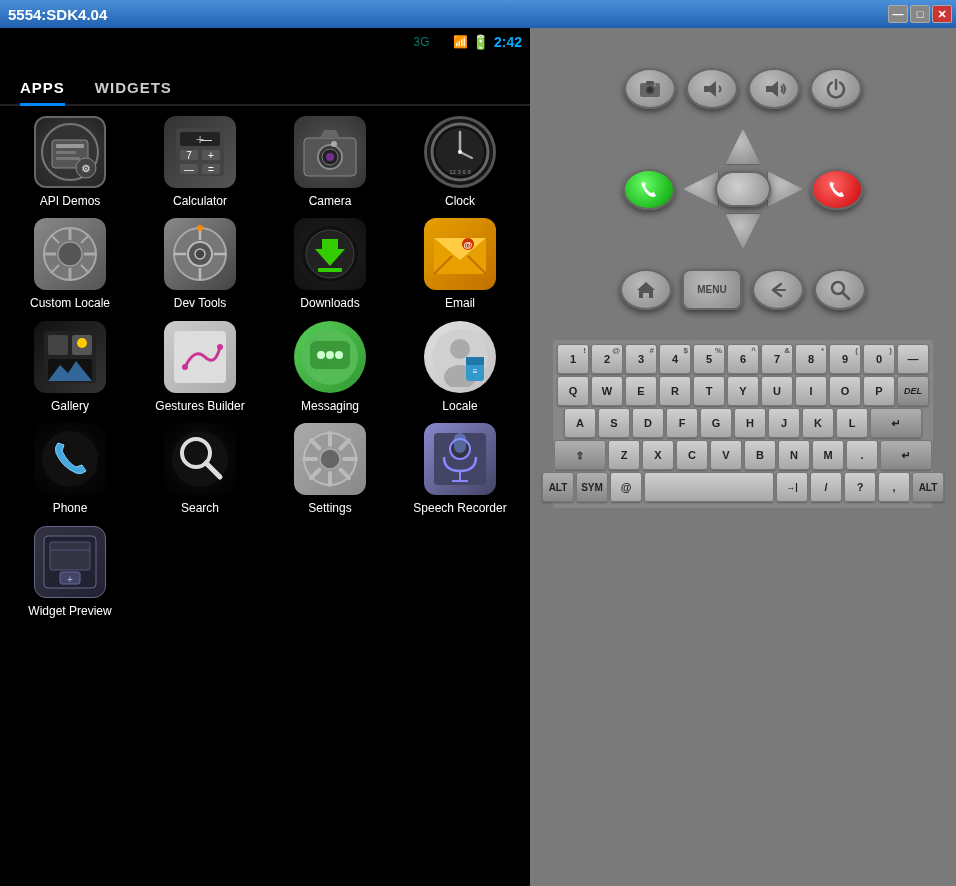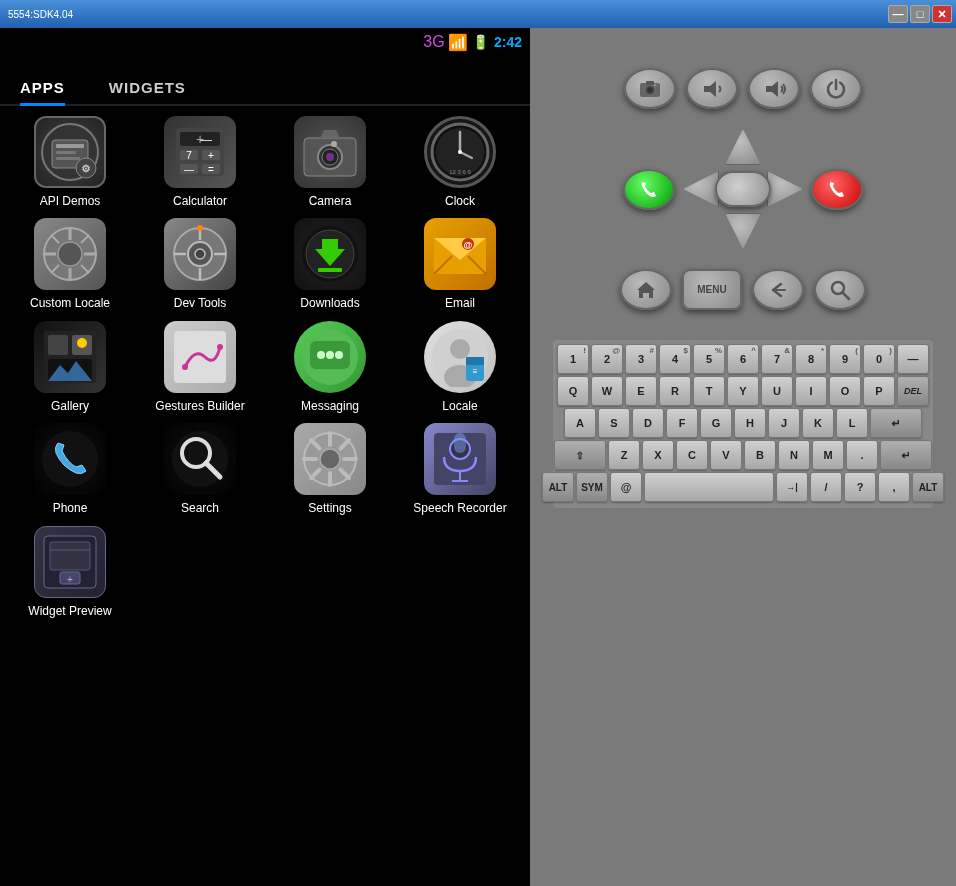--- a/index.html
+++ b/index.html
@@ -19,22 +19,22 @@
       background: linear-gradient(to bottom, #4a90d9, #2060b0);
       display: flex;
       align-items: center;
       justify-content: space-between;
       padding: 0 4px;
       position: absolute;
       top: 0; left: 0;
     }
     #titlebar-title {
       color: white;
-      font-size: 10px;
-      font-weight: normal;
+      font-size: 15px;
+      font-weight: bold;
       padding-left: 4px;
     }
     #titlebar-controls {
       display: flex;
       gap: 2px;
     }
     .title-btn {
       width: 20px; height: 18px;
       border: 1px solid #aaa;
       border-radius: 2px;
@@ -77,37 +77,38 @@
       justify-content: flex-end;
       padding-right: 8px;
       gap: 4px;
     }
     #status-bar .status-text {
       color: #00aaff;
       font-size: 14px;
       font-weight: bold;
     }
     #status-bar .signal-icon {
-      color: #d946ef;
-      font-size: 16px;
+      color: #0f766e;
+      font-size: 12px;
+      margin-left: 20px;
     }
     #status-bar .battery-icon {
       color: #aaa;
       font-size: 14px;
     }
 
     
     #tabs-area {
       width: 100%;
       height: 50px;
       background: #000;
       display: flex;
       align-items: flex-end;
       padding: 0 20px;
-      gap: 44px;
+      gap: 30px;
       border-bottom: 2px solid #222;
     }
     .tab-item {
       color: #ccc;
       font-size: 15px;
       font-weight: bold;
       padding-bottom: 8px;
       cursor: pointer;
       position: relative;
       letter-spacing: 1px;

